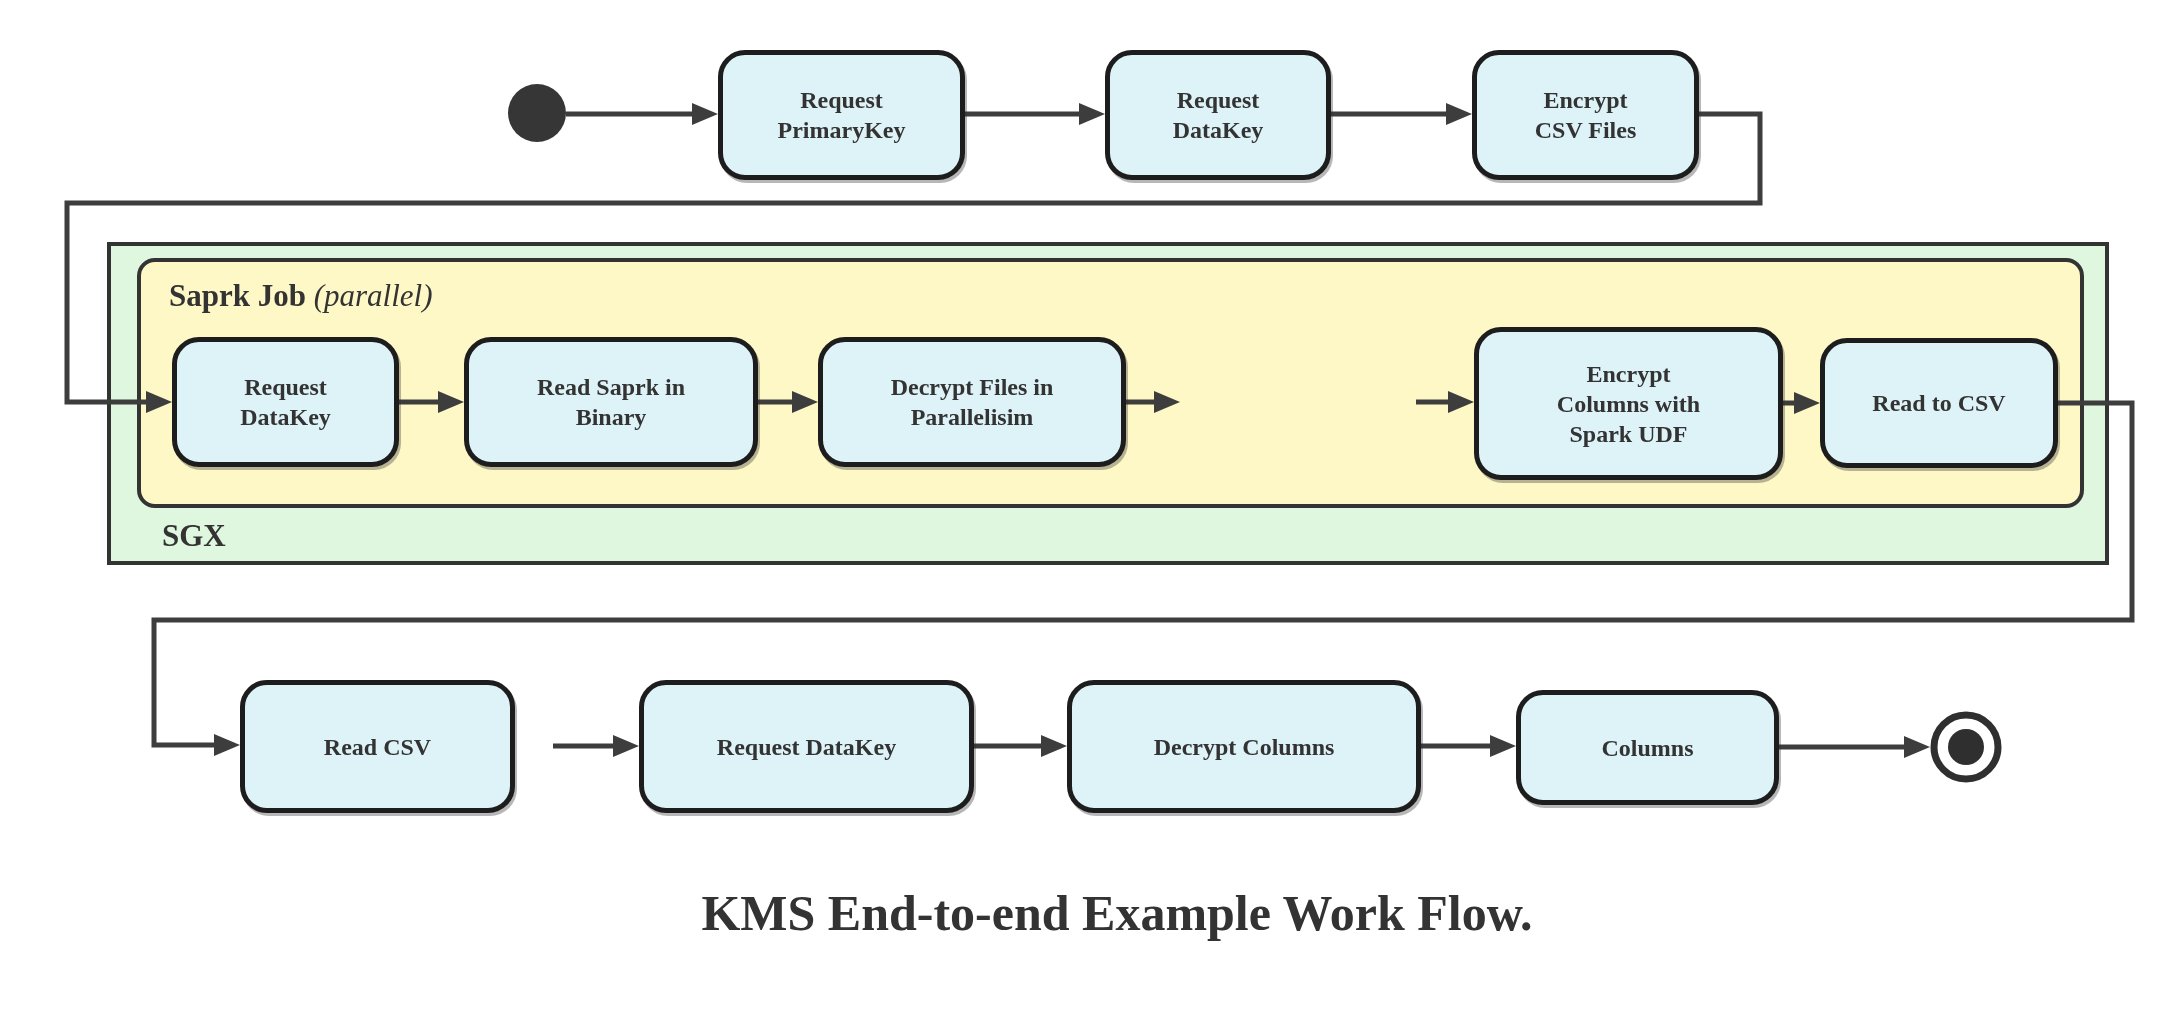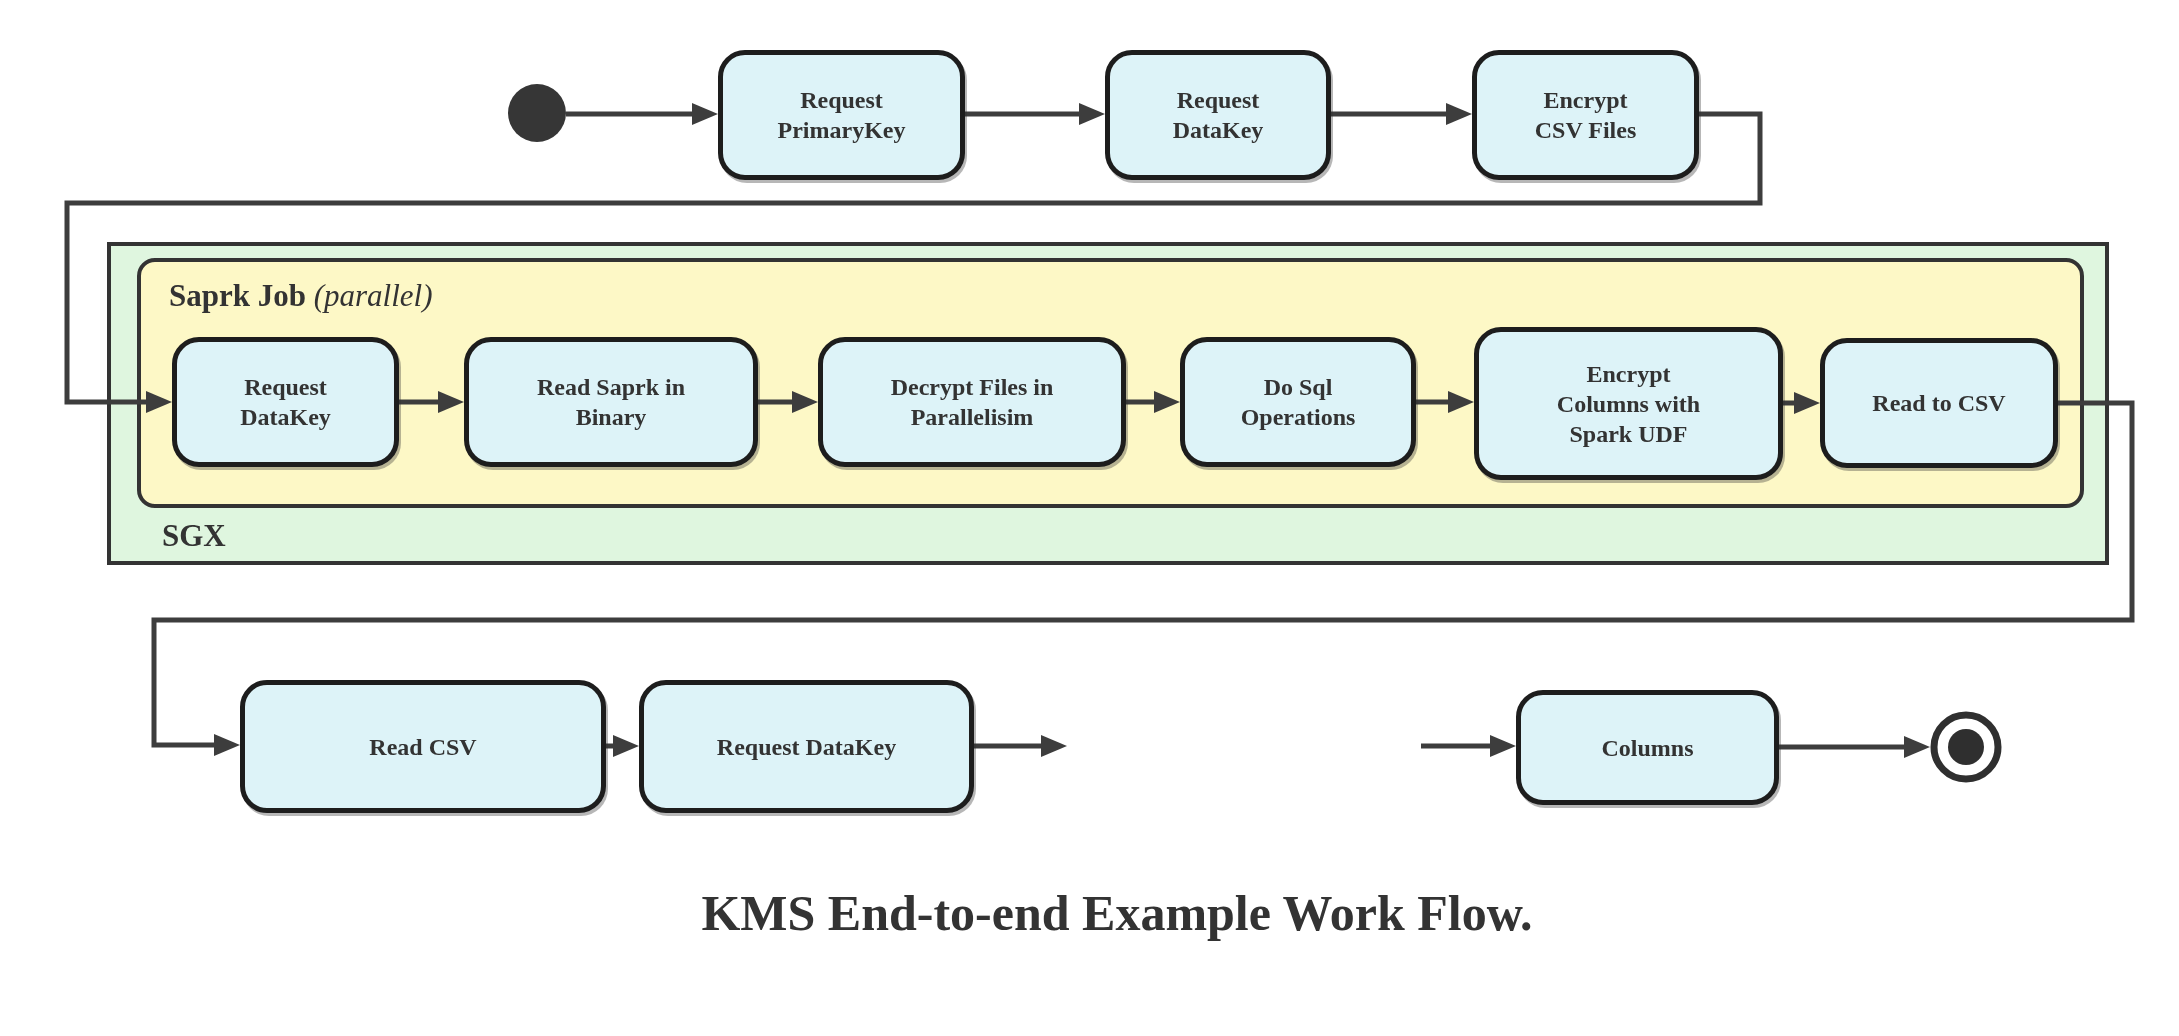--- a/index.html
+++ b/index.html
@@ -108,26 +108,25 @@
 DataKey</div>
   <div class="node" style="left:1472px;top:50px;width:227px;height:130px;">Encrypt
 CSV Files</div>
 
   <div class="node" style="left:172px;top:337px;width:227px;height:130px;">Request
 DataKey</div>
   <div class="node" style="left:464px;top:337px;width:294px;height:130px;">Read Saprk in
 Binary</div>
   <div class="node" style="left:818px;top:337px;width:308px;height:130px;">Decrypt Files in
 Parallelisim</div>
-  <div class="node" style="left:1180px;top:337px;width:236px;height:130px;">Do Sql
-Operations</div>
   <div class="node" style="left:1474px;top:327px;width:309px;height:153px;">Encrypt
 Columns with
 Spark UDF</div>
   <div class="node" style="left:1820px;top:338px;width:238px;height:130px;">Read to CSV</div>
 
-  <div class="node" style="left:240px;top:680px;width:366px;height:133px;">Read CSV</div>
+  <div class="node" style="left:240px;top:680px;width:275px;height:133px;">Read CSV</div>
   <div class="node" style="left:639px;top:680px;width:335px;height:133px;">Request DataKey</div>
+  <div class="node" style="left:1067px;top:680px;width:354px;height:133px;">Decrypt Columns</div>
   <div class="node" style="left:1516px;top:690px;width:263px;height:115px;">Columns</div>
 
   <div class="title">KMS End-to-end Example Work Flow.</div>
 
 </div>
 
 </body></html>

